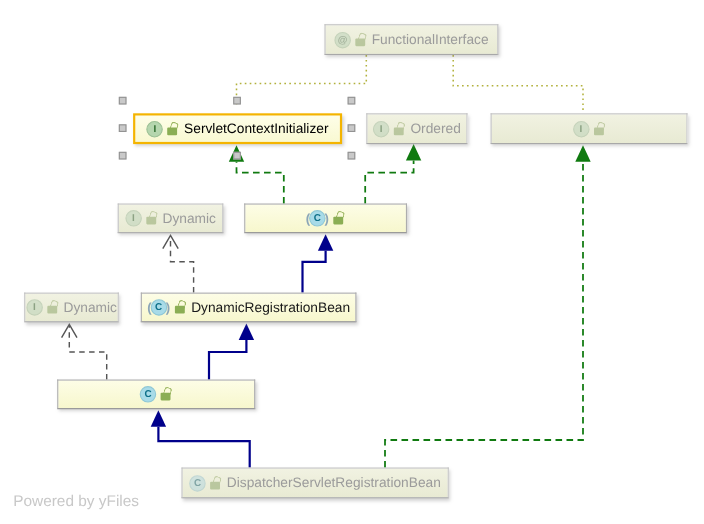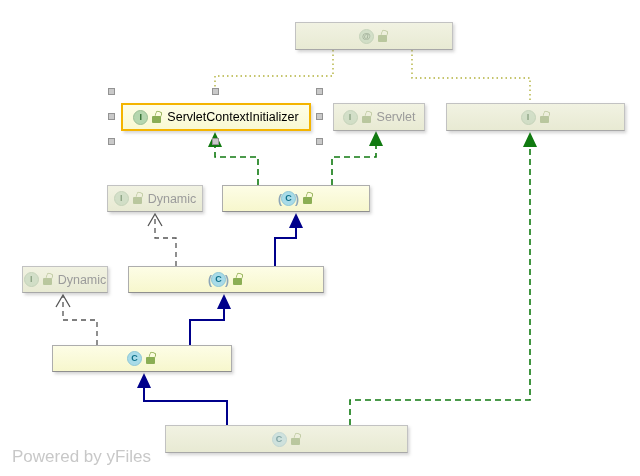--- a/index.html
+++ b/index.html
@@ -29,21 +29,21 @@
   .abstract::before,.abstract::after{color:#8ca6b8;font-size:12px;font-weight:bold;line-height:1;}
   .abstract::before{content:"(";margin-right:-1px;}
   .abstract::after{content:")";margin-left:-1px;}
   .lock{position:relative;width:11px;height:13px;flex:0 0 auto;}
   .lock::after{content:"";position:absolute;left:0;bottom:1px;width:9px;height:7px;background:#8bae54;border-radius:1px;}
   .lock::before{content:"";position:absolute;left:3px;top:0;width:5px;height:6px;border:1.5px solid #9db762;border-bottom:none;border-radius:3px 3px 0 0;transform:rotate(18deg);}
   .external .icon-wrap,.external .lock{opacity:.55;filter:grayscale(35%);}
   .handle{
     position:absolute;z-index:3;width:7px;height:7px;background:#c9c9c9;border:1px solid #939393;box-sizing:border-box;
   }
-  .watermark{position:absolute;left:12px;top:447px;font-size:17px;color:#c8c8c8;z-index:2;}
+  .watermark{position:absolute;left:12px;top:447px;font-size:14px;color:#c8c8c8;z-index:2;}
 </style>
 </head>
 <body>
 
 <div id="canvas">
 
   <svg class="edges" width="640" height="476" viewBox="0 0 640 476">
 
     <g>
       <polyline points="333,50 333,76 215,76 215,95" fill="none" stroke="#b2b13c" stroke-width="1.4" stroke-dasharray="1.5,3"></polyline>
@@ -86,20 +86,21 @@
       <polyline points="97,345 97,320 63,320 63,296" fill="none" stroke="#555555" stroke-width="1.3" stroke-dasharray="5,4"></polyline>
       <polyline points="56,307 63,295 70,307" fill="none" stroke="#555555" stroke-width="1.3"></polyline>
     </g>
   </svg>
 
   <div class="node external" style="left:295px;top:22px;width:158px;height:28px;">
     <span class="icon-wrap">
         <span class="circ anno">@</span>
       </span>
     <span class="lock"></span>
+    <span>FunctionalInterface</span>
   </div>
 
   <div class="node selected" style="left:121px;top:103px;width:190px;height:28px;">
     <span class="icon-wrap">
         <span class="circ iface">I</span>
       </span>
     <span class="lock"></span>
     <span>ServletContextInitializer</span>
   </div>
 
@@ -110,21 +111,21 @@
   <div class="handle" style="left:316px;top:113px;"></div>
   <div class="handle" style="left:108px;top:138px;"></div>
   <div class="handle" style="left:212px;top:138px;"></div>
   <div class="handle" style="left:316px;top:138px;"></div>
 
   <div class="node external" style="left:333px;top:103px;width:92px;height:28px;">
     <span class="icon-wrap">
         <span class="circ iface">I</span>
       </span>
     <span class="lock"></span>
-    <span>Servlet</span>
+    <span>Ordered</span>
   </div>
 
   <div class="node external" style="left:446px;top:103px;width:179px;height:28px;">
     <span class="icon-wrap">
         <span class="circ iface">I</span>
       </span>
     <span class="lock"></span>
   </div>
 
   <div class="node external" style="left:107px;top:185px;width:96px;height:27px;">
@@ -148,31 +149,33 @@
       </span>
     <span class="lock"></span>
     <span>Dynamic</span>
   </div>
 
   <div class="node focus" style="left:128px;top:266px;width:196px;height:27px;">
     <span class="icon-wrap abstract">
         <span class="circ cls">C</span>
       </span>
     <span class="lock"></span>
+    <span>DynamicRegistrationBean</span>
   </div>
 
   <div class="node focus" style="left:52px;top:345px;width:180px;height:27px;">
     <span class="icon-wrap">
         <span class="circ cls">C</span>
       </span>
     <span class="lock"></span>
   </div>
 
   <div class="node external" style="left:165px;top:425px;width:243px;height:28px;">
     <span class="icon-wrap">
         <span class="circ cls">C</span>
       </span>
     <span class="lock"></span>
+    <span>DispatcherServletRegistrationBean</span>
   </div>
 
   <div class="watermark">Powered by yFiles</div>
 
 </div>
 
 </body></html>

